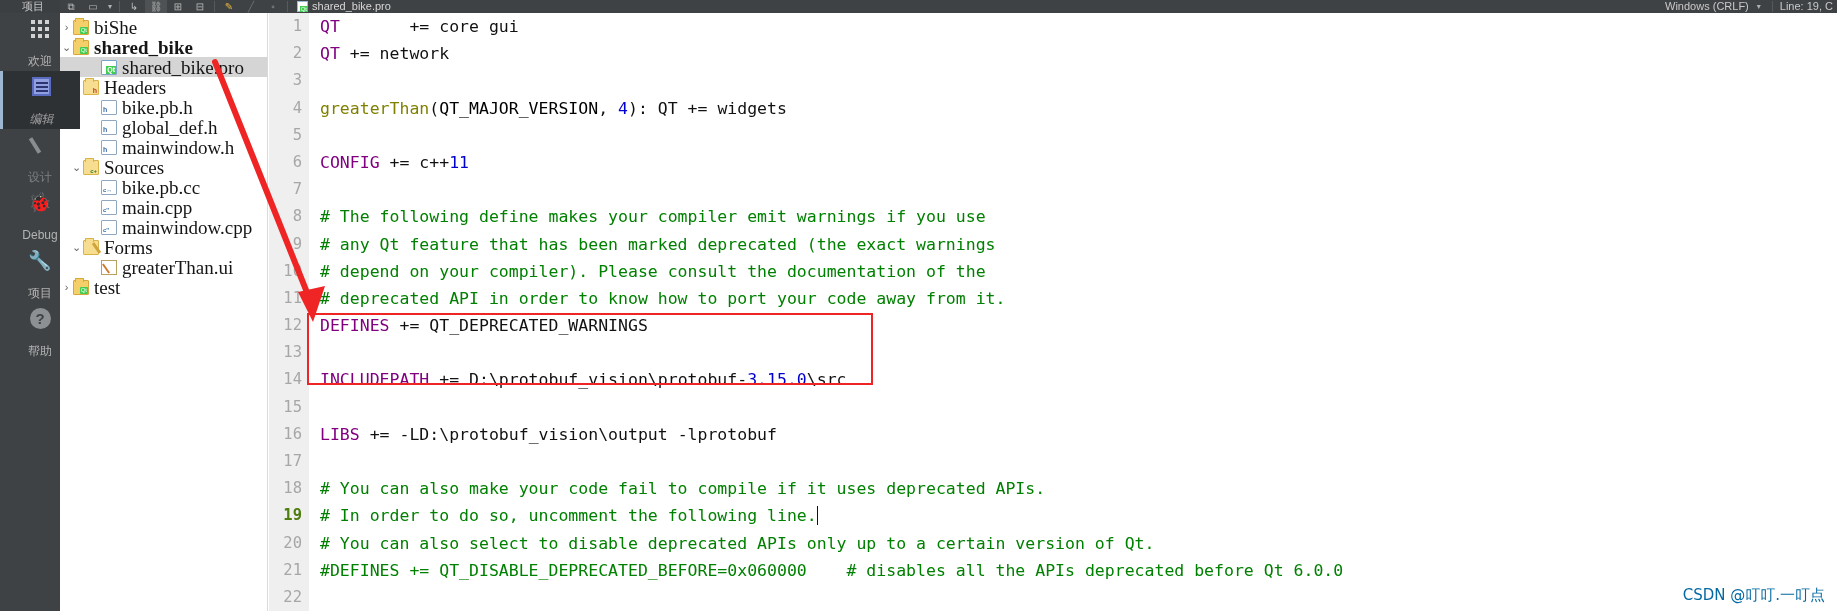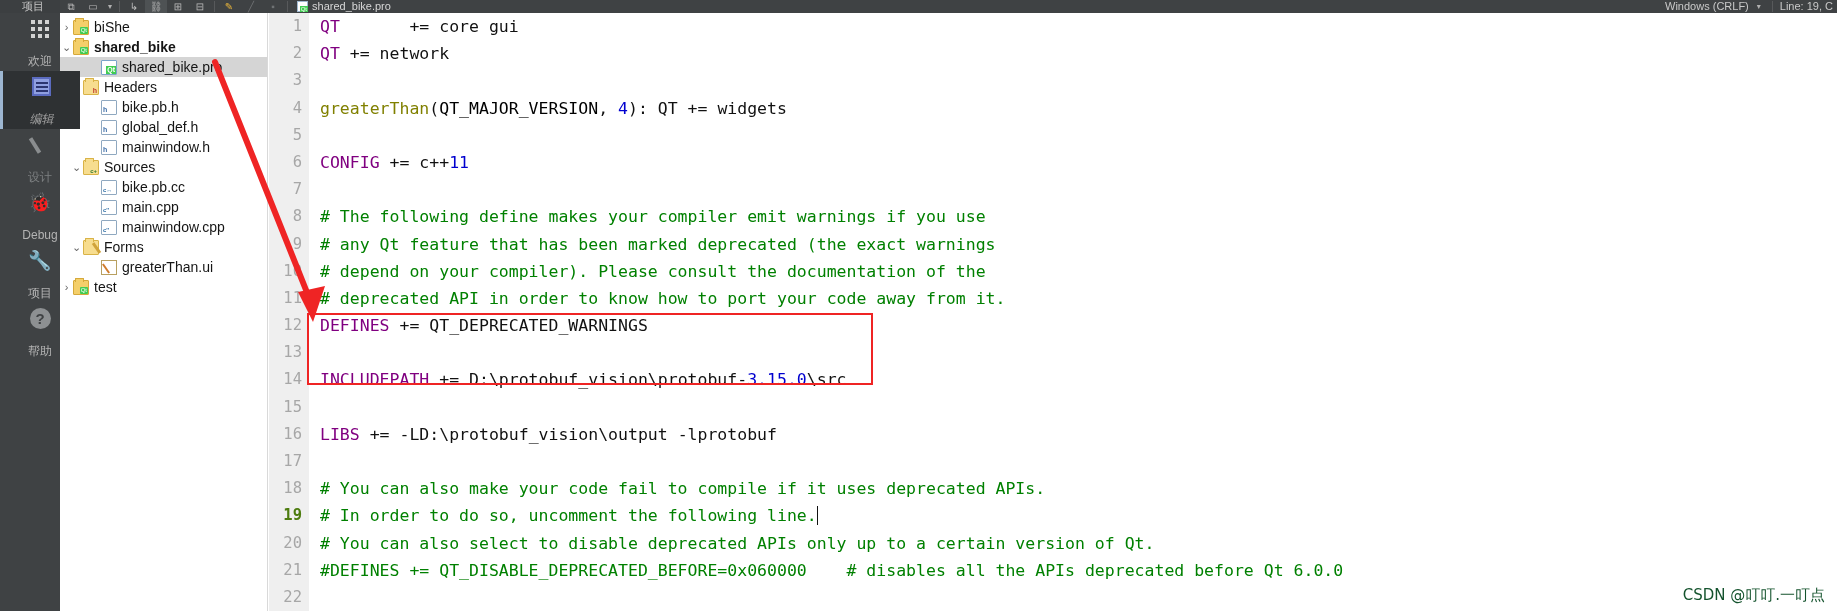--- a/index.html
+++ b/index.html
@@ -174,22 +174,22 @@
     padding-right: 4px;
   }
   .trow.selected { background: #d5d5d5; }
   .trow .arrow {
     width: 13px; font-size: 11px; color: #666;
     display: flex; align-items: center; justify-content: center;
     flex: 0 0 13px;
   }
   .trow .arrow.none { color: transparent; }
   .trow .tlabel {
-    font-size: 14px; line-height: 17px;
-    font-family: Liberation Sans, sans-serif;
+    font-size: 19px; line-height: 17px;
+    font-family: Liberation Serif, serif;
   }
   .trow .tlabel.bold { font-weight: bold; }
   .ic {
     width: 16px; height: 15px; flex: 0 0 16px;
     margin-right: 5px; position: relative;
   }
   
   .ic-folder-qt {
     background: #f4cf6a;
     border: 1px solid #d6a93a;
@@ -344,21 +344,21 @@
     left: 0; top: 0;
     width: 1837px; height: 611px;
     pointer-events: none;
     z-index: 26;
   }
 
   
   .watermark {
     position: absolute;
     right: 12px; bottom: 6px;
-    color: #14532d;
+    color: #0369a1;
     font-size: 15px;
     font-family: "DejaVu Sans", sans-serif;
     z-index: 28;
     white-space: nowrap;
   }
 </style>
 </head>
 <body>
 
 <div id="app">

